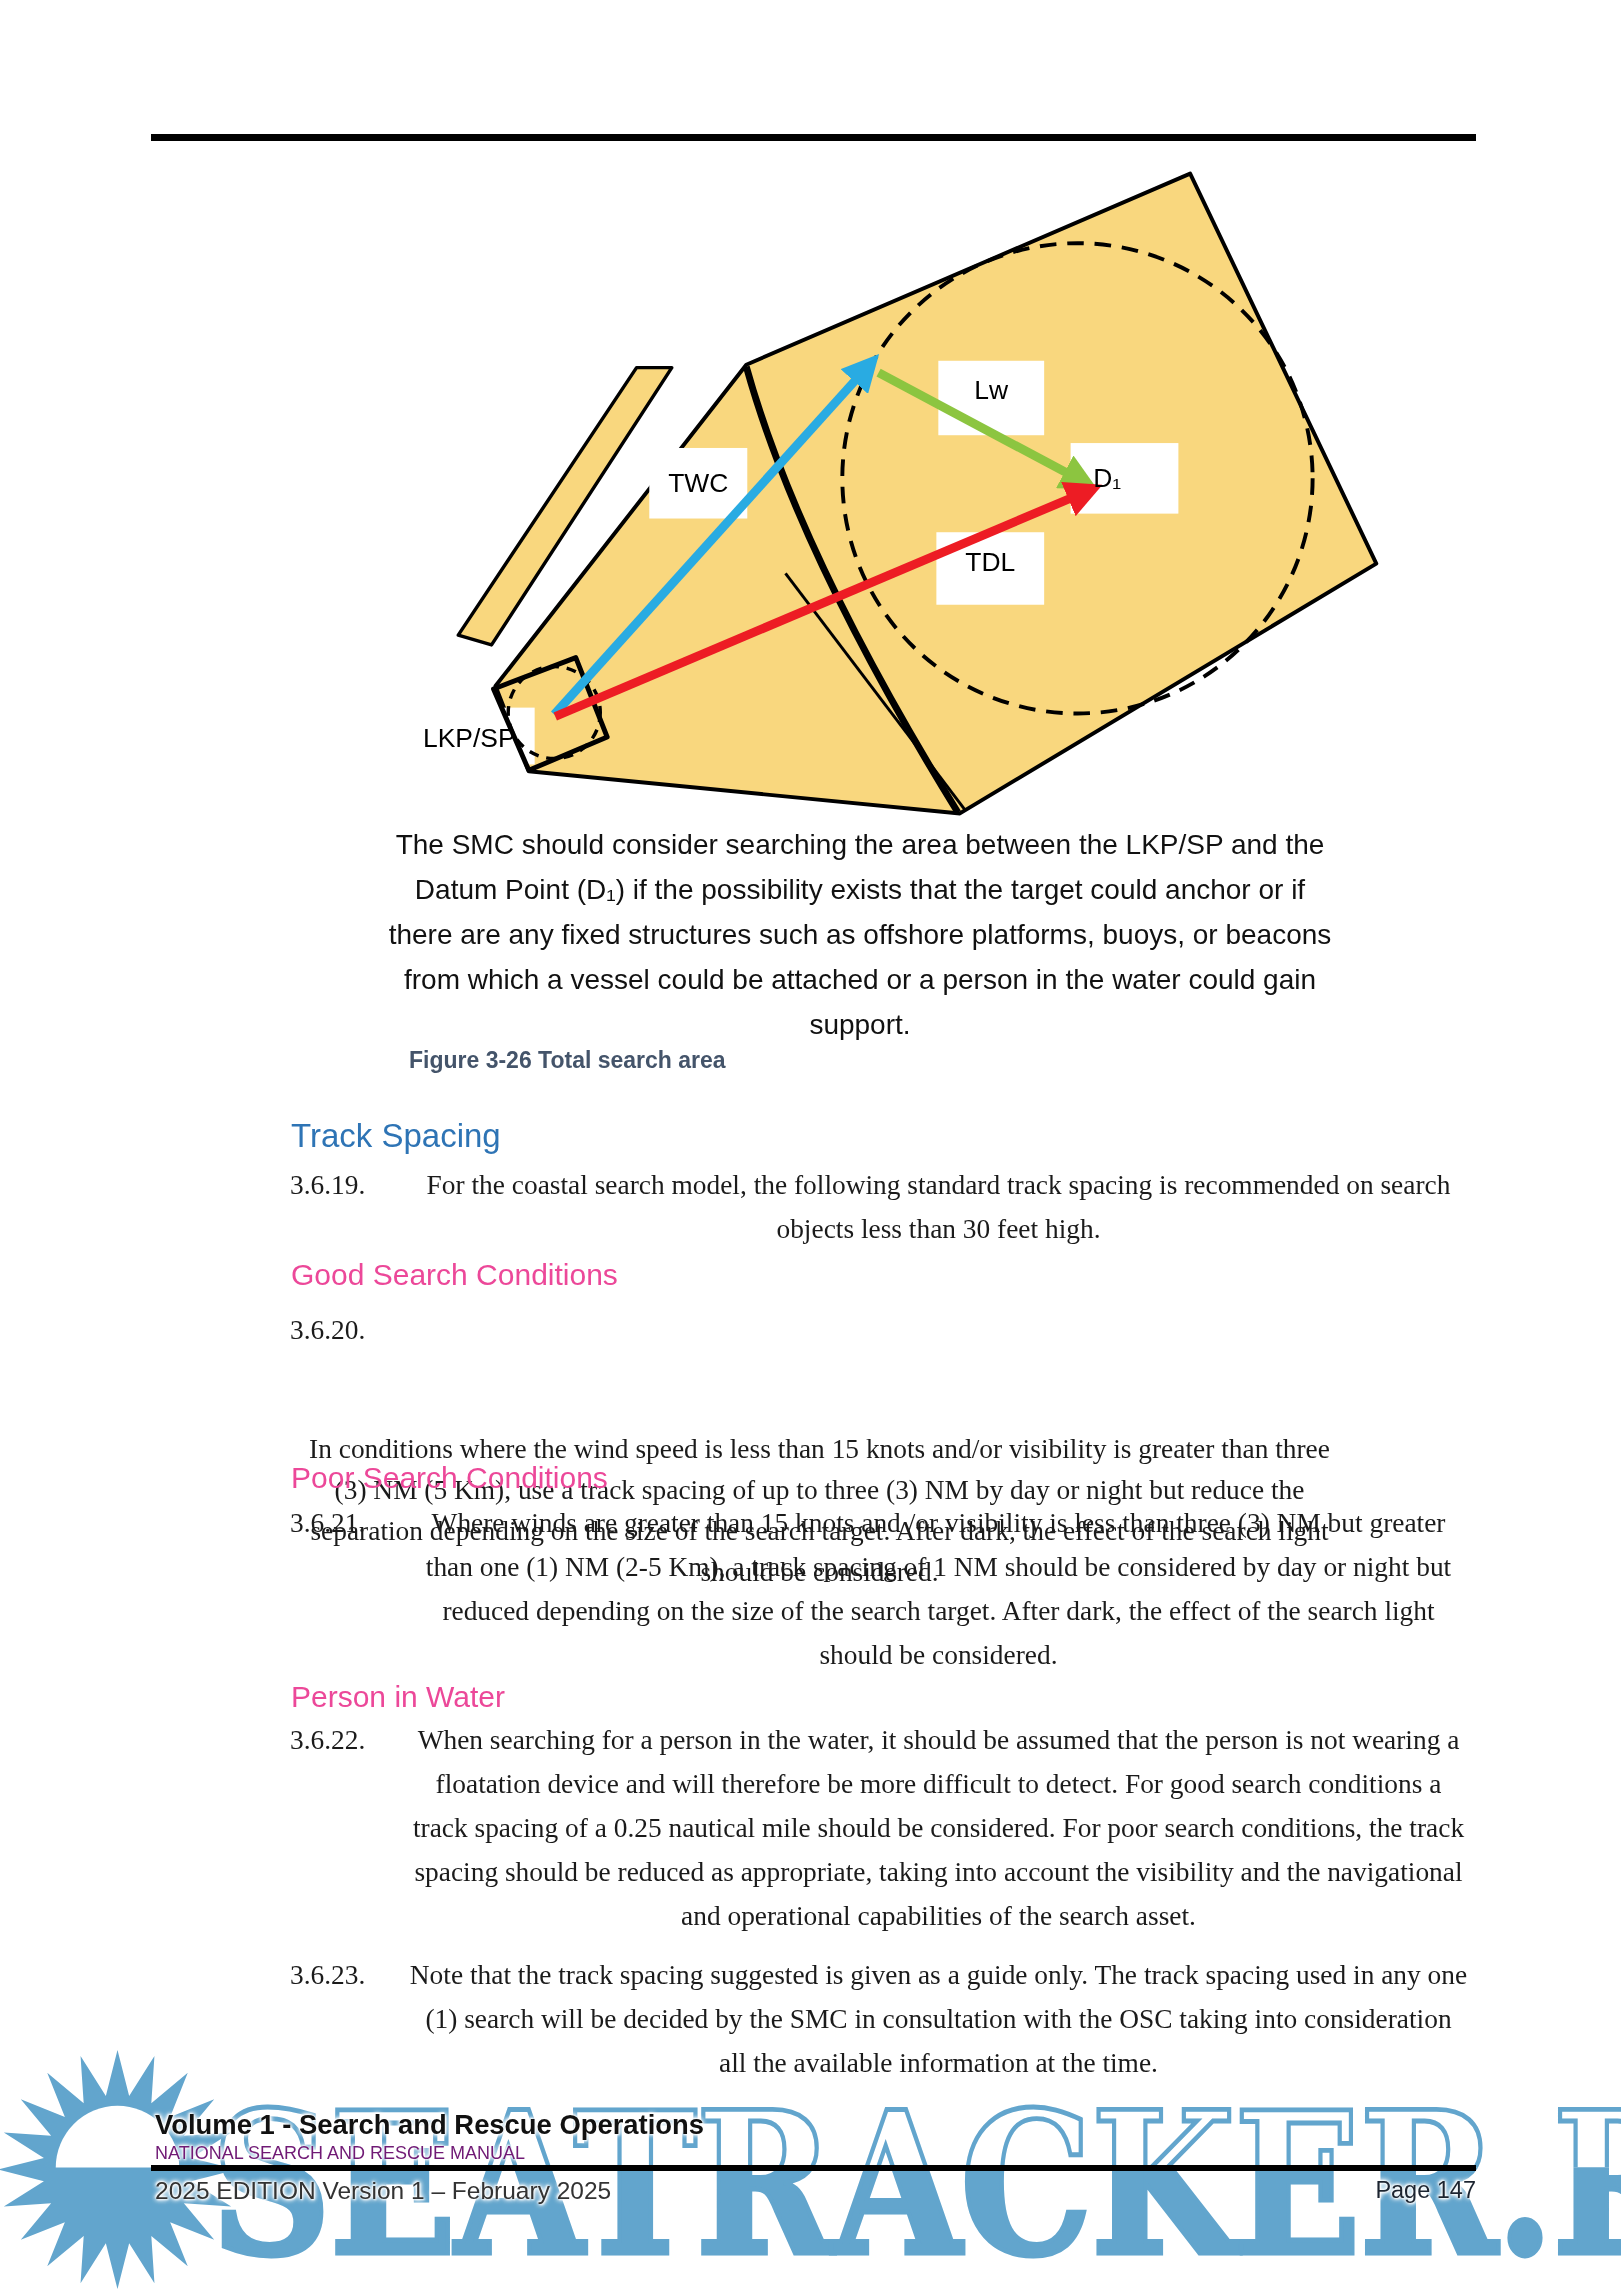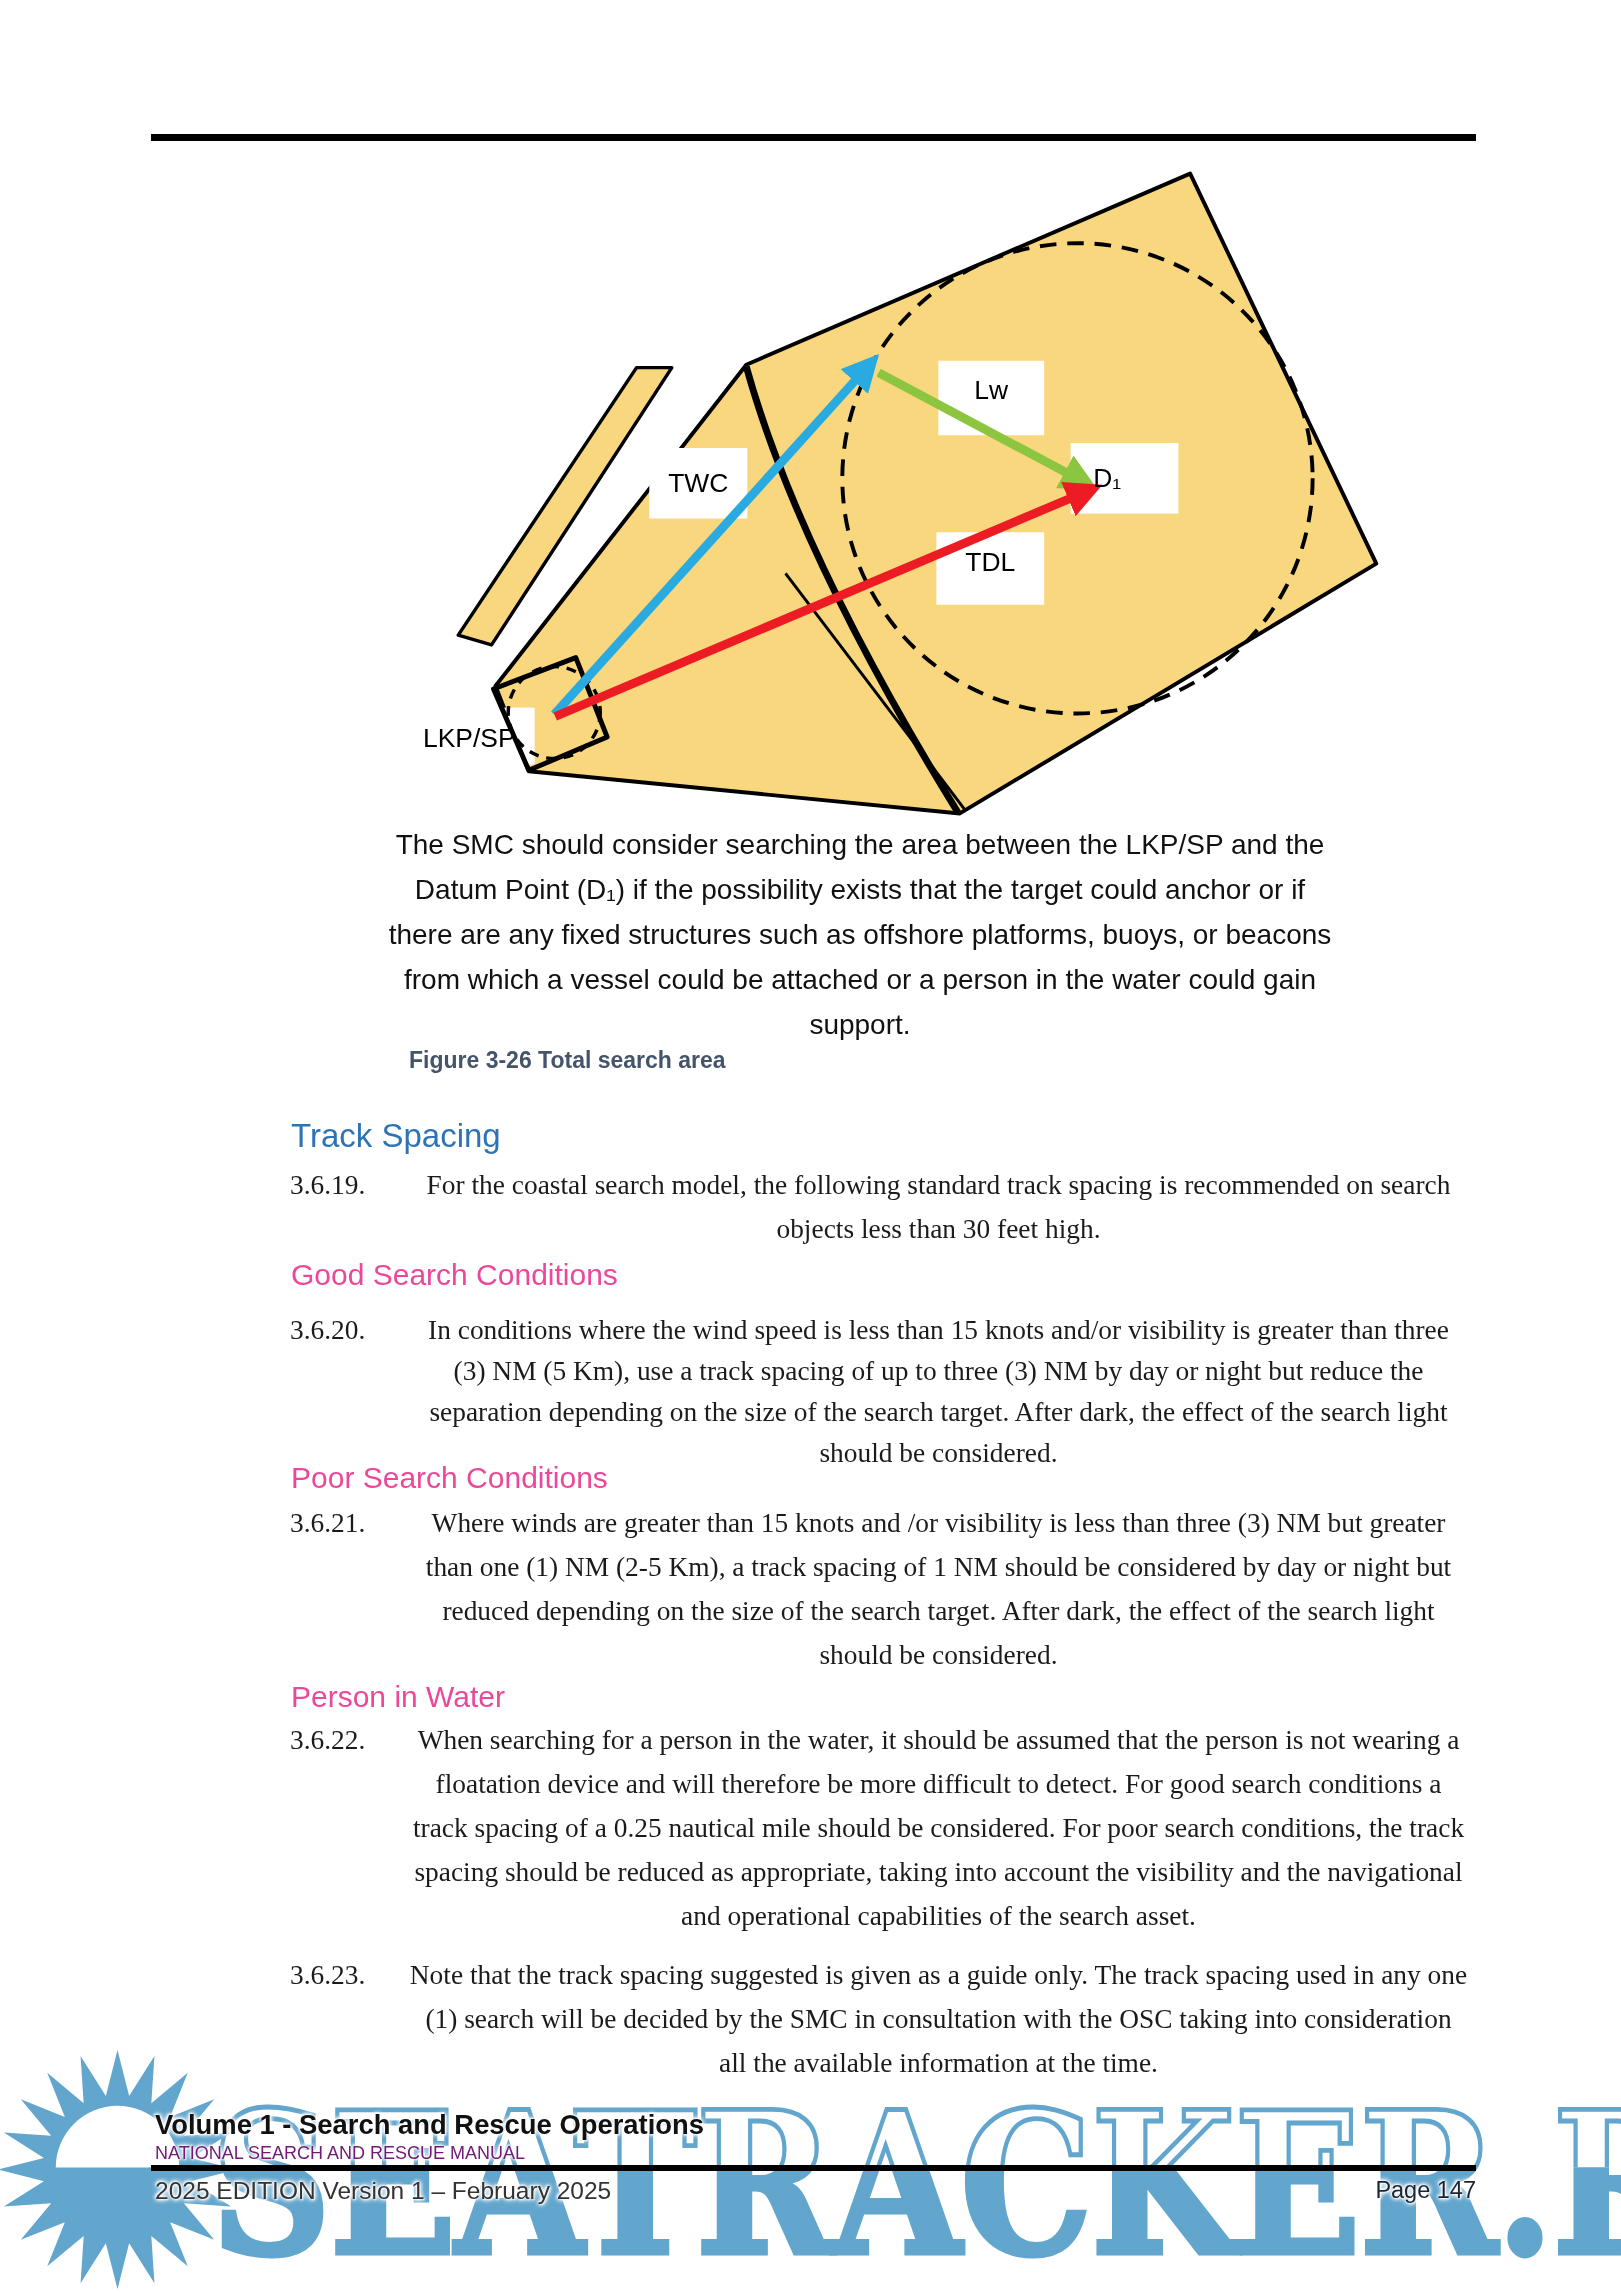--- a/index.html
+++ b/index.html
@@ -16,21 +16,21 @@
     font-size:28px;line-height:45px;color:#111;margin-top:16px;
   }
   .fig-caption{
     position:absolute;left:409px;top:1047px;font-size:23px;font-weight:bold;color:#44546A;
   }
   .h2{position:absolute;left:291px;top:1117px;font-size:33px;font-weight:normal;color:#2E74B5;}
   .sub{position:absolute;left:291px;font-size:30px;color:#ec4899;text-align:center;}
   .para{position:absolute;left:290px;width:1178px;display:flex;font-size:27.4px;line-height:44px;font-family:Liberation Serif, serif;}
   .para .pnum{flex:0 0 119px;width:119px;}
   .para .ptext{flex:1;max-width:1059px;text-align:center;}
-  .lh42{line-height:41px;}
+  .lh42{line-height:41px;flex-direction:column;}
   
   .f-rule{position:absolute;left:151px;top:2165px;width:1325px;height:5.9px;background:#000;z-index:6;}
   .f-halo{text-shadow:0 0 4.9px #fff,0 0 4.9px #fff,0 0 5.9px #fff,1px 1px 2px #fff,-1px -1px 2px #fff;}
   .f-line1{position:absolute;left:155px;top:2109px;font-size:27.4px;font-weight:bold;color:#111;z-index:7;}
   .f-line2{position:absolute;left:155px;top:2143px;font-size:18px;color:#701a75;z-index:7;}
   .f-line3{position:absolute;left:155px;top:2177px;font-size:24.5px;color:#333;z-index:7;}
   .f-page{position:absolute;right:145px;top:2177px;font-size:23.5px;color:#1c2430;z-index:7;}
   
   .wm-wrap{position:absolute;left:0;top:2049px;width:1621px;height:245px;z-index:5;pointer-events:none;}
   .wm{

